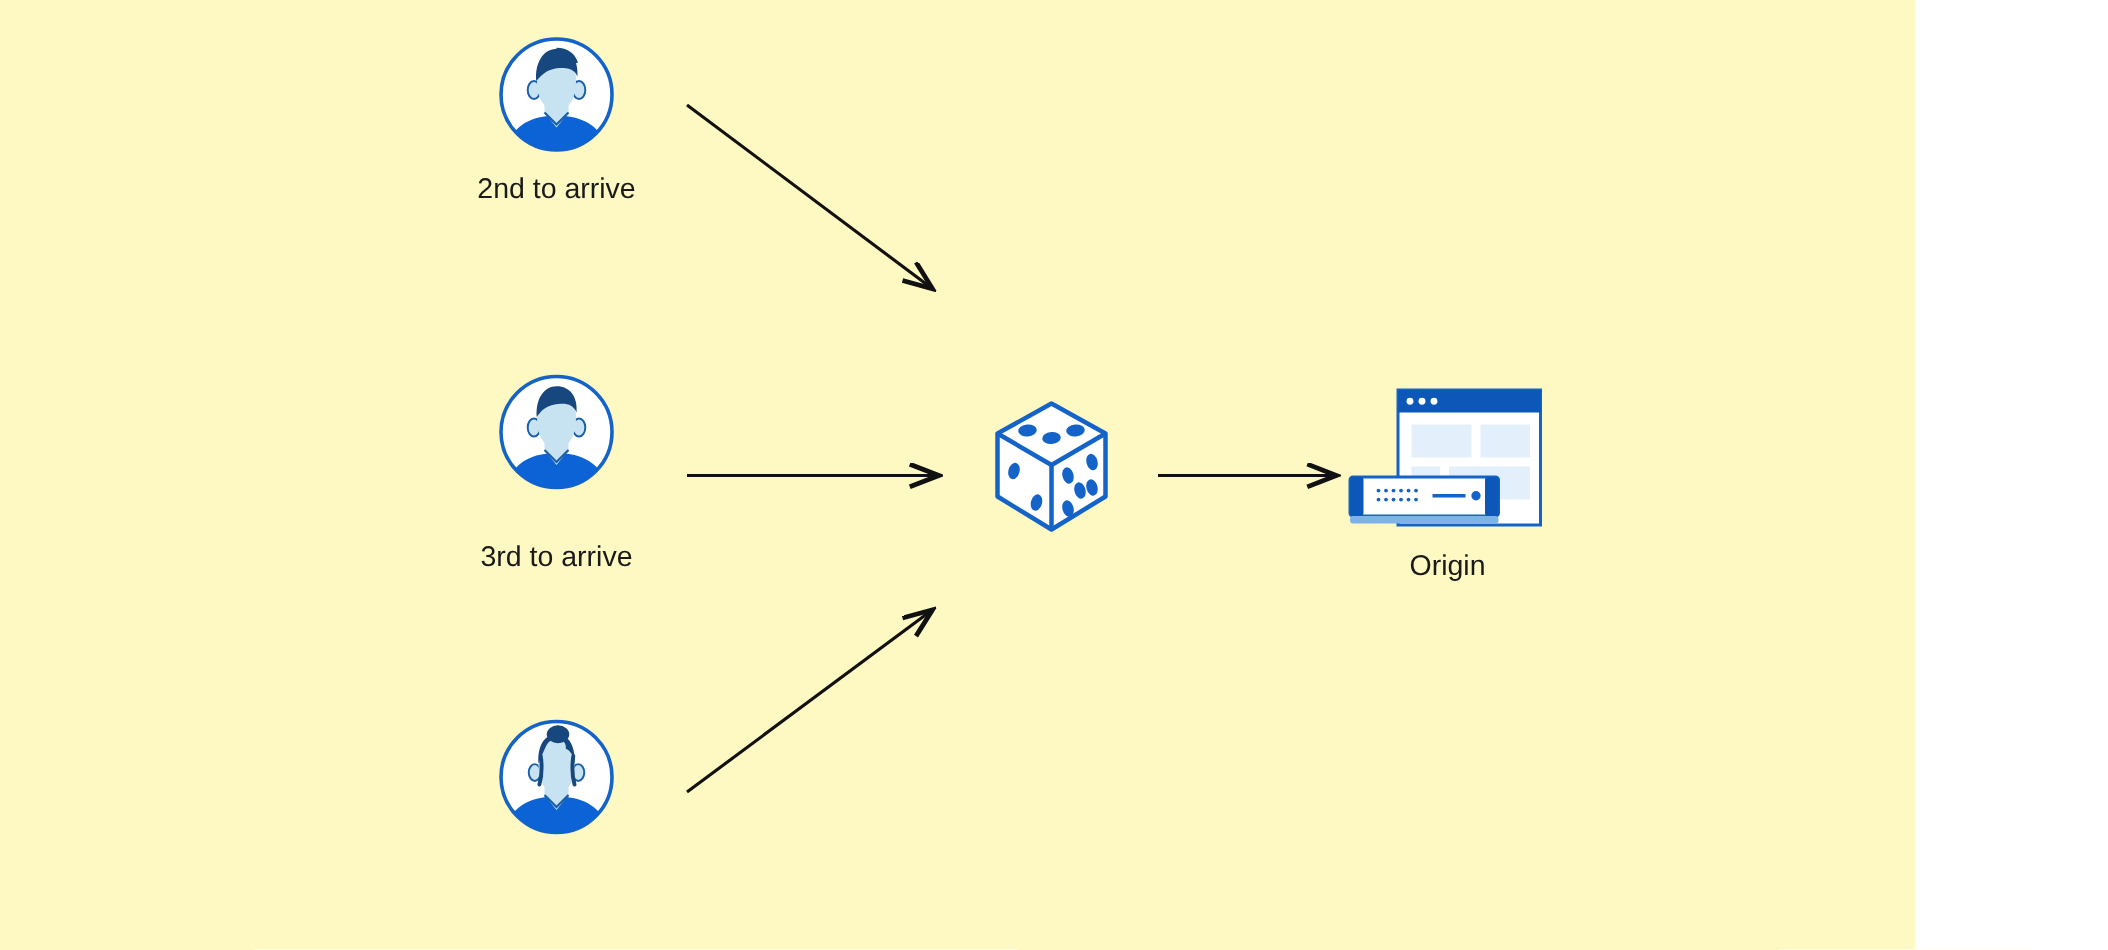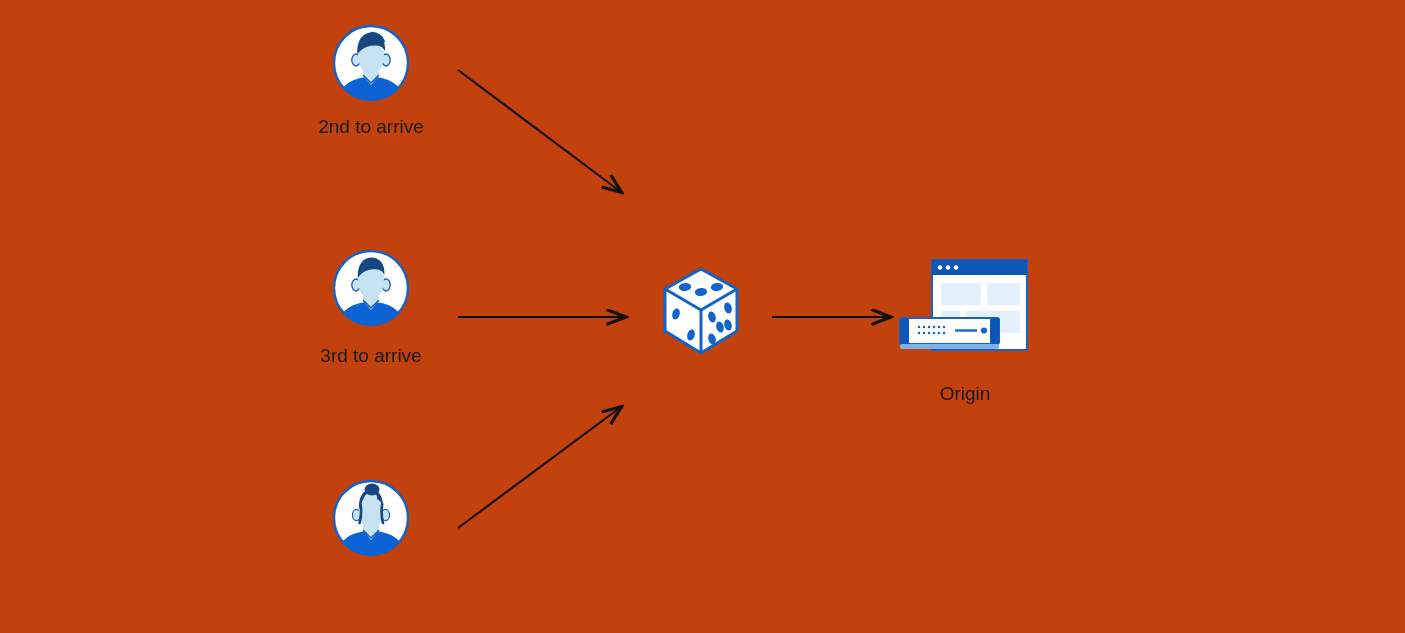--- a/index.html
+++ b/index.html
@@ -6,23 +6,23 @@
     margin: 0;
     padding: 0;
     background: #ffffff;
   }
   body {
     font-family: "Liberation Sans", sans-serif;
     -webkit-font-smoothing: antialiased;
   }
   #canvas {
     position: relative;
-    width: 1405px;
+    width: 1277px;
     height: 633px;
-    background: #c2410c;
+    background: #fef9c3;
     overflow: hidden;
   }
   .node {
     position: absolute;
   }
   .icon-wrap {
     position: absolute;
     left: 0;
     top: 0;
   }
@@ -110,21 +110,21 @@
         <ellipse cx="25" cy="37" rx="4.2" ry="6" fill="#c7e2f0" stroke="#1a5fa8" stroke-width="1.3"></ellipse>
         <ellipse cx="55" cy="37" rx="4.2" ry="6" fill="#c7e2f0" stroke="#1a5fa8" stroke-width="1.3"></ellipse>
         <path d="M27 31 C27 17 33 11 40 11 C47 11 53 17 53 31
                  C53 44 47 51 40 51 C33 51 27 44 27 31 Z" fill="#c7e2f0"></path>
         <path d="M26.8 30 C26 18 31.5 9.5 40.2 9.5 C49 9.5 54.2 16.5 53.4 27
                  C51.5 22.5 48 21 43 21.2 C37 21.5 32 23.5 29.2 27
                  C28.2 28.2 27.5 29 26.8 30 Z" fill="#16477f"></path>
       </g>
     </svg>
   </div>
-  <div class="node-label" style="left:241px; top:344px;">3rd to arrive</div>
+  <div class="node-label" style="left:241px; top:360px;">3rd to arrive</div>
 
   <div class="node" style="left:331px; top:478px; width:80px; height:80px;">
     <svg class="icon-wrap" width="80" height="80" viewBox="0 0 80 80">
       <defs>
         <clipPath id="clipAv3">
             <circle cx="40" cy="40" r="37"></circle>
           </clipPath>
       </defs>
       <circle cx="40" cy="40" r="37" fill="#ffffff" stroke="#1463c8" stroke-width="2.4"></circle>
       <g clip-path="url(#clipAv3)">
@@ -208,15 +208,15 @@
           <circle cx="34" cy="77" r="1.25"></circle>
             <circle cx="39" cy="77" r="1.25"></circle>
           <circle cx="44" cy="77" r="1.25"></circle>
             <circle cx="49" cy="77" r="1.25"></circle>
         </g>
         <line x1="60" y1="74.5" x2="82" y2="74.5" stroke="#1463c8" stroke-width="2.4"></line>
         <circle cx="89" cy="74.5" r="3.1" fill="#1463c8"></circle>
       </g>
     </svg>
   </div>
-  <div class="node-label" style="left:835px; top:382px;">Origin</div>
+  <div class="node-label" style="left:835px; top:366px;">Origin</div>
 
 </div>
 
 </body></html>

